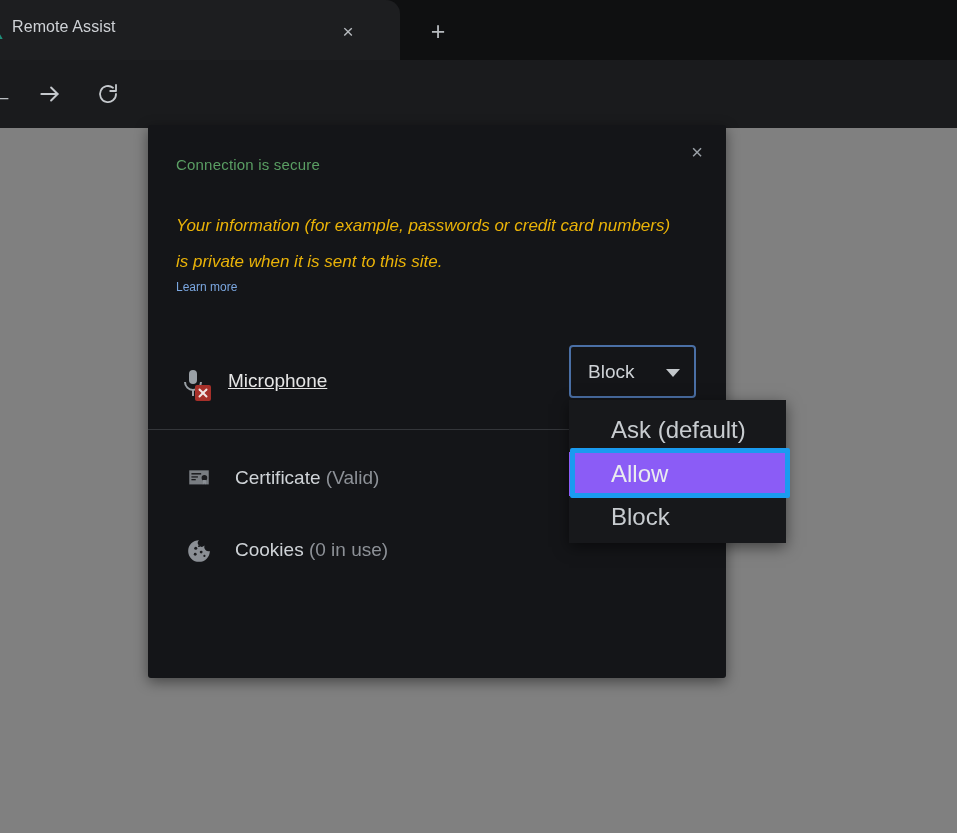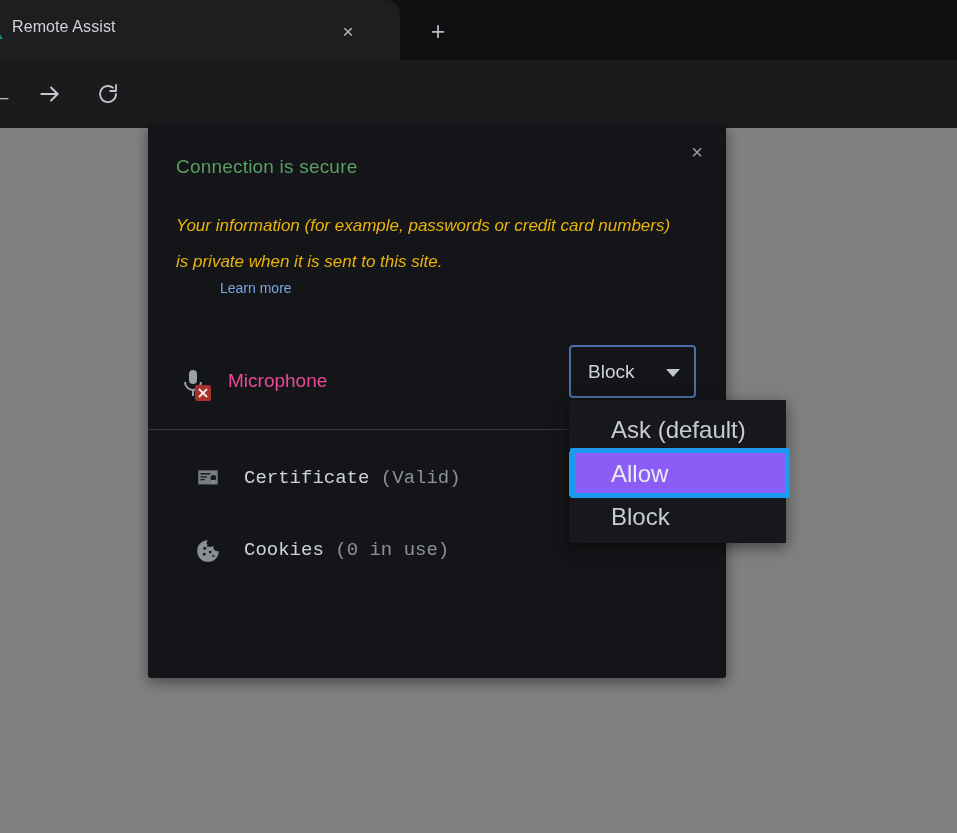--- a/index.html
+++ b/index.html
@@ -90,50 +90,50 @@
     border-radius: 3px;
     box-shadow: 0 4px 14px rgba(0,0,0,.45);
   }
   .bubble-close {
     position: absolute; right: 12px; top: 10px; width: 34px; height: 34px;
     display: flex; align-items: center; justify-content: center;
     color: #9aa0a6; font-size: 20px; line-height: 1;
   }
   .bubble-title {
     position: absolute; left: 28px; top: 31px;
-    font-size: 19px; color: #5a9e63; letter-spacing: .2px;
+    font-size: 15px; color: #5a9e63; letter-spacing: .2px;
   }
   .bubble-desc {
     position: absolute; left: 28px; top: 83px; width: 500px;
     font-size: 17px; color: #eab308; line-height: 36px; font-style: italic;
   }
   .bubble-link {
     position: absolute; left: 28px; top: 155px;
-    font-size: 14px; color: #7aa6df; cursor: pointer; margin-left: 44px;
+    font-size: 12px; color: #7aa6df; cursor: pointer;
   }
 
   .perm-row {
     position: absolute; left: 0; top: 215px; width: 578px; height: 90px;
     display: flex; align-items: center;
   }
   .perm-icon {
     position: absolute; left: 28px; top: 26px; width: 38px; height: 38px;
   }
   .perm-label {
     position: absolute; left: 80px; top: 30px;
-    font-size: 19px; color: #ec4899;
+    font-size: 19px; color: #e5e5e5; text-decoration: underline;
   }
 
   .divider {
     position: absolute; left: 0; top: 304px; width: 578px; height: 1px;
     background: #34363a;
   }
 
   .info-row {
-    position: absolute; left: 16px; width: 578px; height: 72px; font-family: Liberation Mono, monospace;
+    position: absolute; left: 7px; width: 578px; height: 72px;
   }
   .info-icon {
     position: absolute; left: 28px; top: 20px; width: 32px; height: 32px;
     display: flex; align-items: center; justify-content: center;
   }
   .info-text {
     position: absolute; left: 80px; top: 24px;
     font-size: 19px; color: #cfd3d7; white-space: nowrap;
   }
   .info-text .muted { color: #8d9197; }

